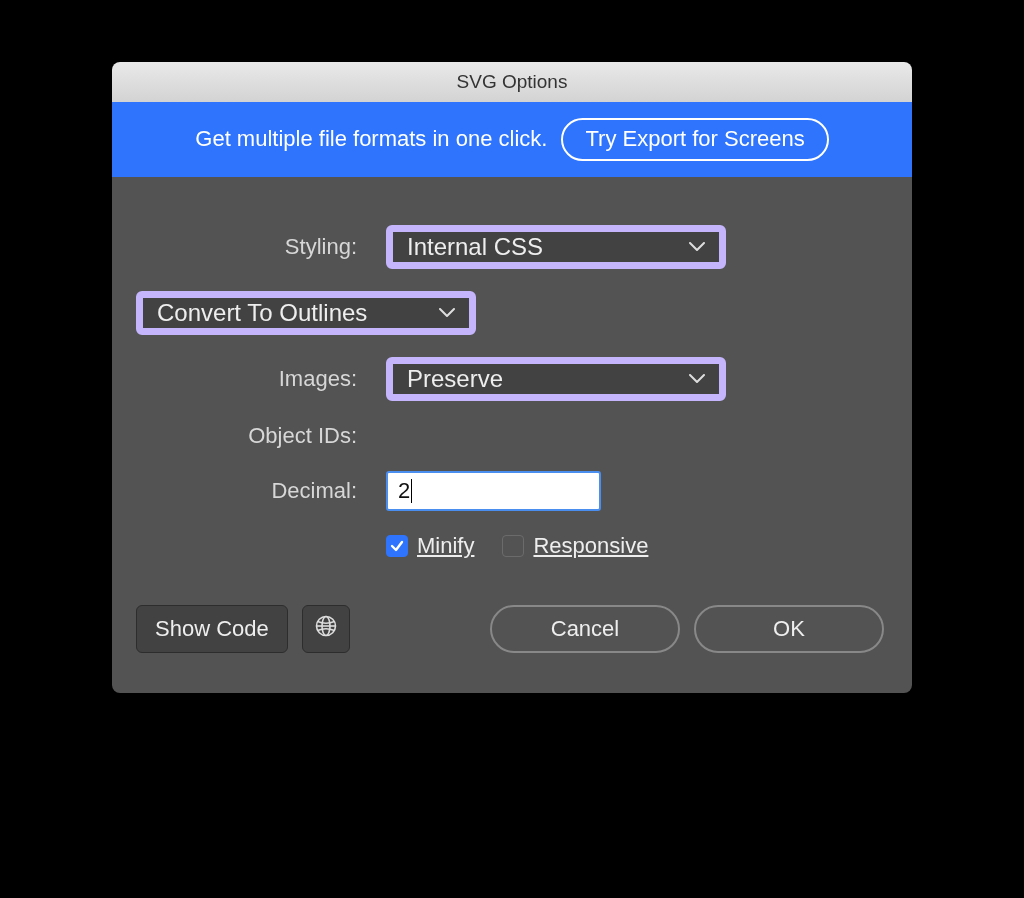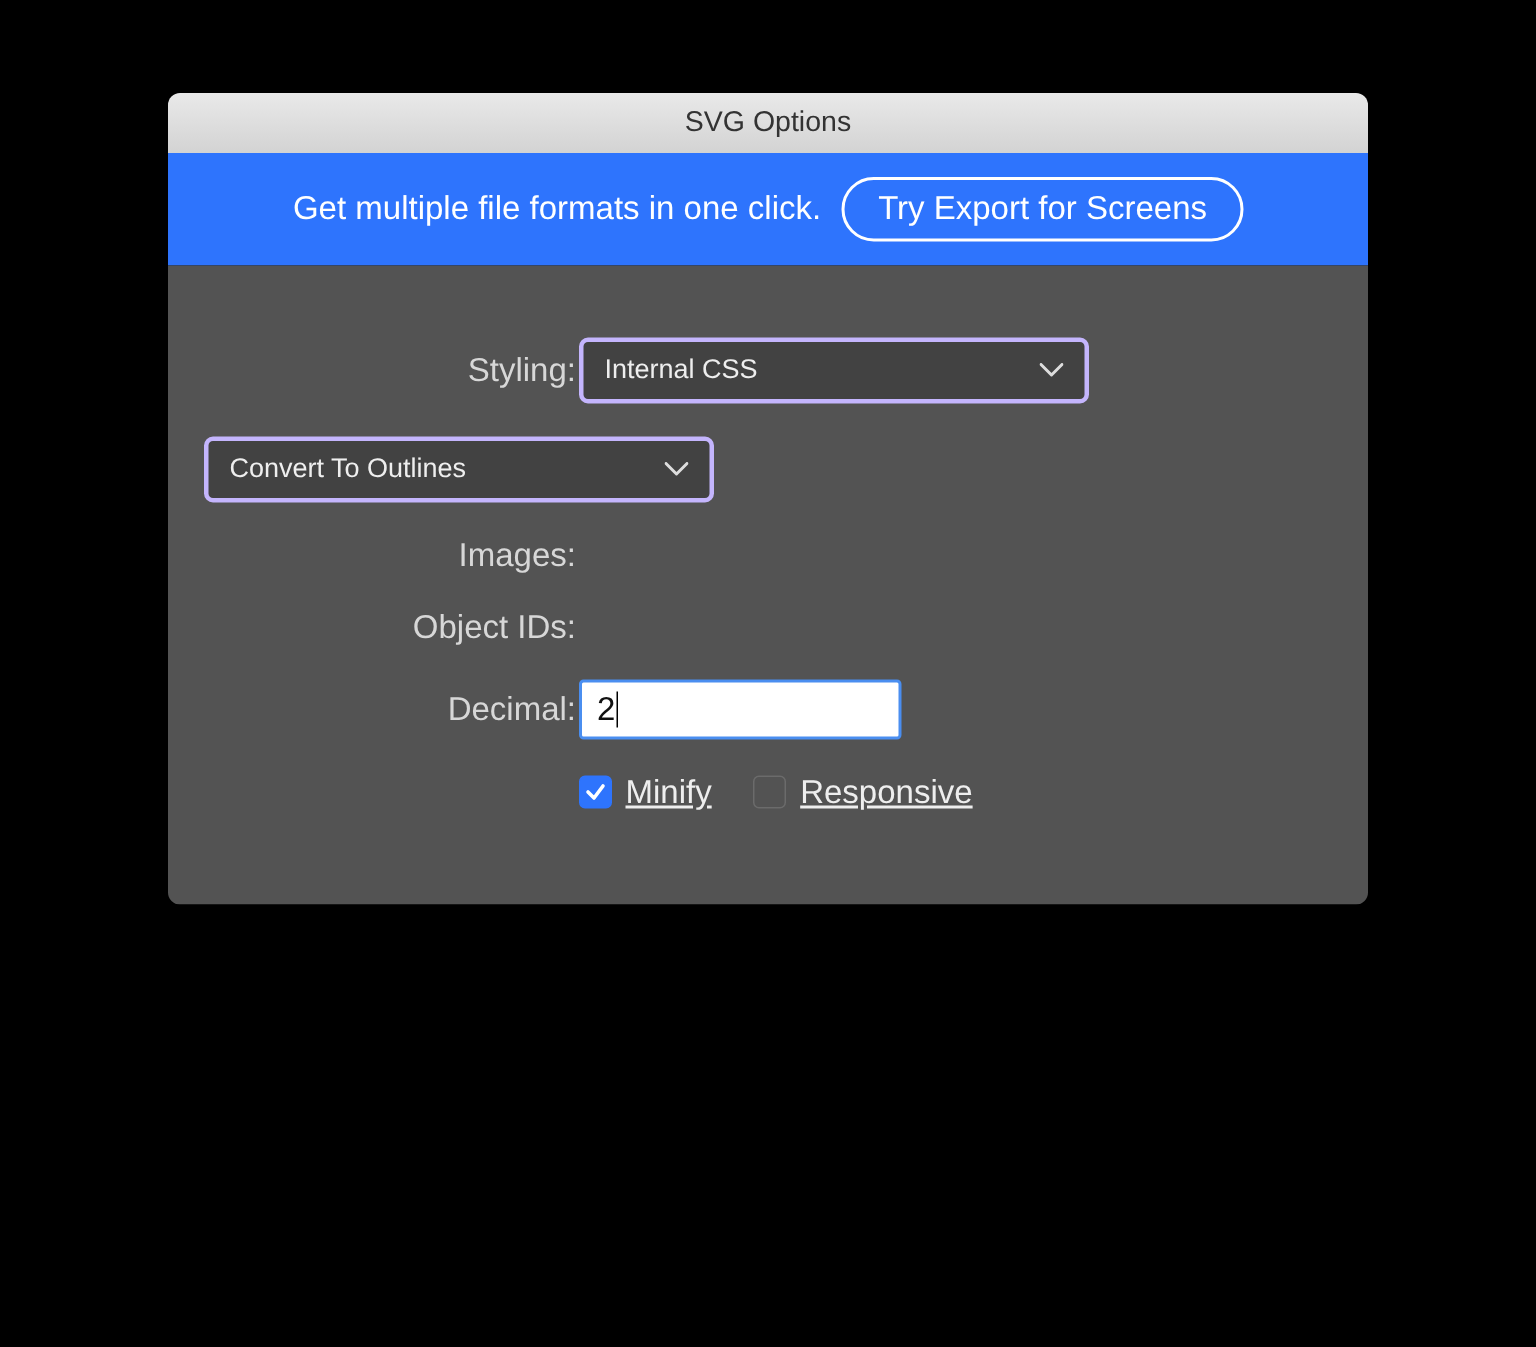--- a/index.html
+++ b/index.html
@@ -52,37 +52,37 @@
     padding: 48px 28px 40px 24px;
   }
   .row {
     display: flex;
     align-items: center;
     margin-bottom: 22px;
   }
   .row-label {
     width: 250px;
     text-align: right;
-    padding-right: 2px;
+    padding-right: 29px;
     color: #d7d7d7;
     font-size: 22px;
     box-sizing: border-box;
   }
   .dropdown {
     flex: 0 0 340px;
     height: 44px;
     background: #424242;
-    border: 3px solid #c4b5fd;
+    border: 7px solid #c4b5fd;
     border-radius: 6px;
     display: flex;
     align-items: center;
     justify-content: space-between;
     padding: 12px 14px;
     color: #eee;
-    font-size: 18px;
+    font-size: 24px;
     box-sizing: border-box;
   }
   .chevron svg { display:block; }
   .text-input {
     flex: 0 0 215px;
     height: 40px;
     background: #fff;
     border: 2px solid #4a8ef0;
     border-radius: 3px;
     padding: 0 10px;
@@ -197,20 +197,28 @@
         <span class="chevron">
           <svg width="16" height="10" viewBox="0 0 16 10">
               <path d="M1 1 L8 8 L15 1" stroke="#ddd" stroke-width="2" fill="none" stroke-linecap="round" stroke-linejoin="round"></path>
             </svg>
         </span>
       </div>
     </div>
 
     <div class="row">
       <div class="row-label">Images:</div>
+      <div class="dropdown">
+        <span>Preserve</span>
+        <span class="chevron">
+          <svg width="16" height="10" viewBox="0 0 16 10">
+              <path d="M1 1 L8 8 L15 1" stroke="#ddd" stroke-width="2" fill="none" stroke-linecap="round" stroke-linejoin="round"></path>
+            </svg>
+        </span>
+      </div>
     </div>
 
     <div class="row">
       <div class="row-label">Object IDs:</div>
     </div>
 
     <div class="row">
       <div class="row-label">Decimal:</div>
       <div class="text-input">
         <span>2</span>
@@ -229,15 +237,38 @@
           </span>
           <span>Minify</span>
         </label>
         <label class="checkbox">
           <span class="cb-box"></span>
           <span>Responsive</span>
         </label>
       </div>
     </div>
 
+    <div class="footer">
+      <div class="rect-btn">
+        <span>Show Code</span>
+      </div>
+      <div class="rect-btn globe-btn">
+        <span>
+          <svg width="24" height="24" viewBox="0 0 24 24">
+            <circle cx="12" cy="12" r="9.5" stroke="#ddd" stroke-width="1.6" fill="none"></circle>
+            <ellipse cx="12" cy="12" rx="4" ry="9.5" stroke="#ddd" stroke-width="1.6" fill="none"></ellipse>
+            <line x1="2.5" y1="12" x2="21.5" y2="12" stroke="#ddd" stroke-width="1.6"></line>
+            <path d="M3.6 7.5 Q12 11 20.4 7.5" stroke="#ddd" stroke-width="1.6" fill="none"></path>
+            <path d="M3.6 16.5 Q12 13 20.4 16.5" stroke="#ddd" stroke-width="1.6" fill="none"></path>
+          </svg>
+        </span>
+      </div>
+      <div class="spacer"></div>
+      <div class="pill-btn" style="width:190px">
+        <span>Cancel</span>
+      </div>
+      <div class="pill-btn" style="width:190px">
+        <span>OK</span>
+      </div>
+    </div>
 
   </div>
 </div>
 
 </body></html>

